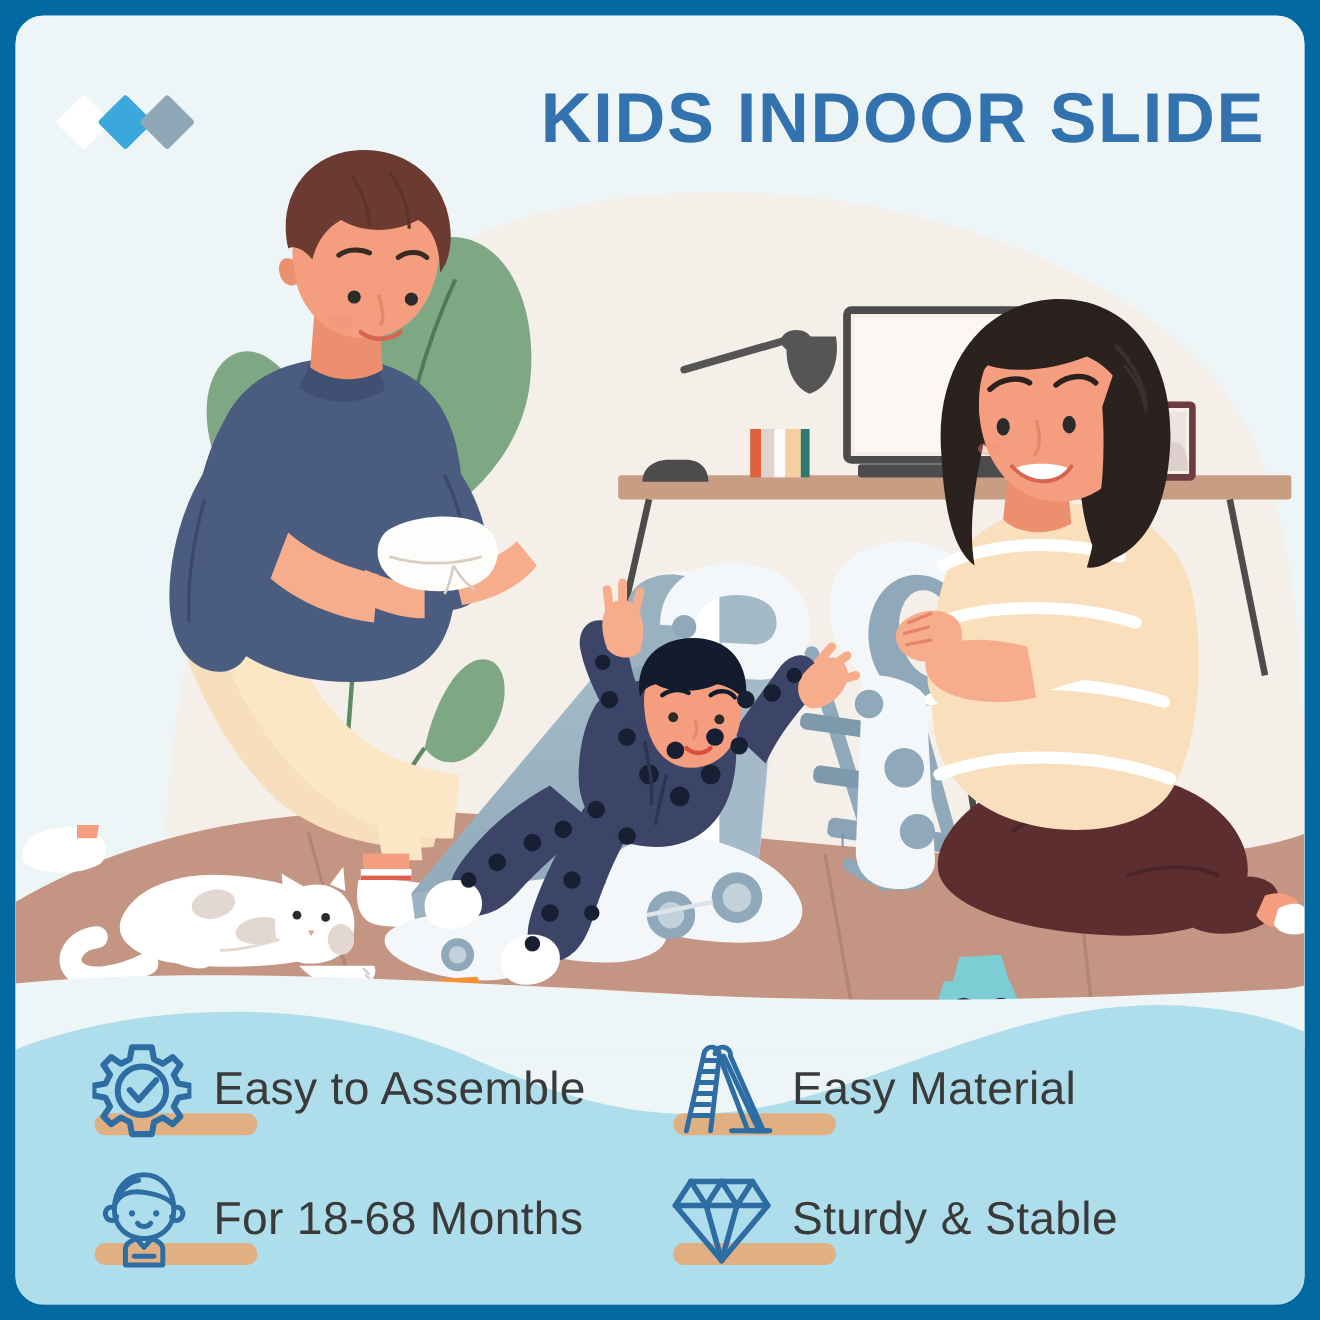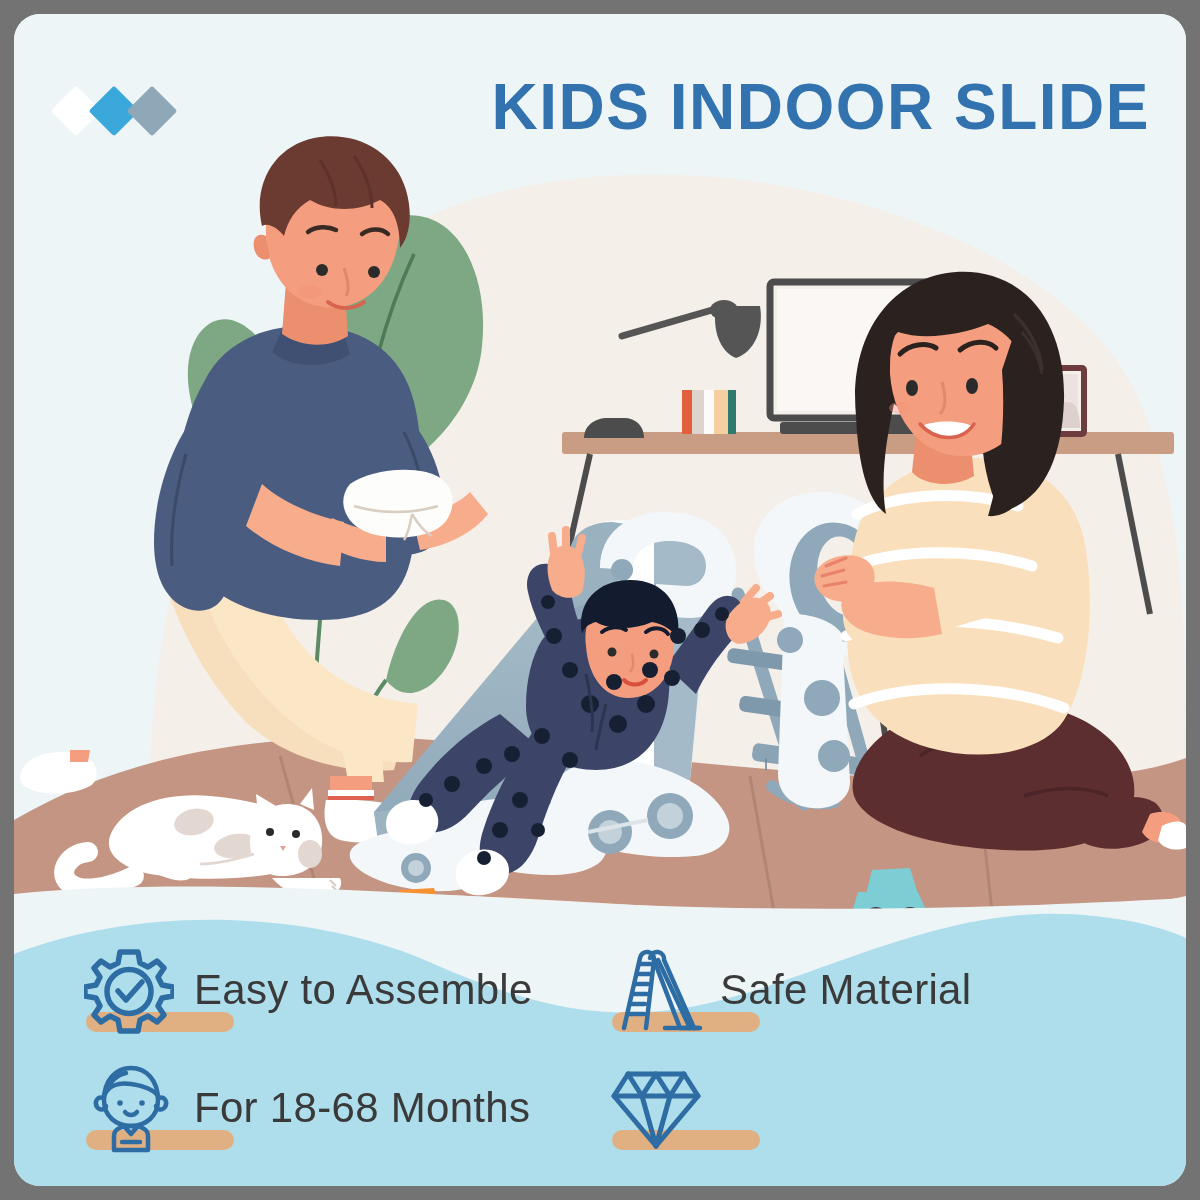--- a/index.html
+++ b/index.html
@@ -6,21 +6,21 @@
   * { box-sizing: border-box; margin: 0; padding: 0; }
   html, body {
     width: 1200px; height: 1200px;
     font-family: "Liberation Sans", sans-serif;
     background: #94b3bf;
     overflow: hidden;
   }
   #page {
     position: relative;
     width: 1200px; height: 1200px;
-    background: #737373;
+    background: #0369a1;
   }
   
   #canvas {
     position: absolute;
     left: 14px; top: 14px;
     width: 1172px; height: 1172px;
     border-radius: 26px;
     background: #edf5f7;
     overflow: hidden;
   }
@@ -562,21 +562,21 @@
               <path d="M19 70 L34 70 M21 60 L35 60 M23 50 L37 50 M25 40 L38 40 M27 30 L40 30 M29 20 L41 20"></path>
 
               <path d="M40 14 A7 7 0 0 1 54 16 L84 84"></path>
               <path d="M48 16 L80 84"></path>
 
               <path d="M44 16 L70 84 L90 84"></path>
               <path d="M55 84 L88 84"></path>
             </g>
           </svg>
         </div>
-        <div class="feature-label">Safe Material</div>
+        <div class="feature-label">Easy Material</div>
       </div>
 
       <div class="feature">
         <div class="feature-icon">
           <div class="feature-bar"></div>
           <svg width="90" height="92" viewBox="0 0 90 92">
             <g fill="none" stroke="#2e6da4" stroke-width="4.5" stroke-linecap="round" stroke-linejoin="round">
 
               <path d="M20 38 C 20 18, 32 6, 47 6 C 62 6, 74 18, 74 38 C 74 54, 62 64, 47 64 C 32 64, 20 54, 20 38 Z"></path>
 
@@ -606,19 +606,20 @@
           <svg width="96" height="92" viewBox="0 0 96 92">
             <g fill="none" stroke="#2e6da4" stroke-width="5" stroke-linecap="round" stroke-linejoin="round">
               <path d="M18 12 L 74 12 L 88 34 L 46 84 L 4 34 Z"></path>
               <path d="M4 34 L 88 34"></path>
               <path d="M18 12 L 32 34 L 46 84"></path>
               <path d="M74 12 L 60 34 L 46 84"></path>
               <path d="M32 34 L 46 12 L 60 34"></path>
             </g>
           </svg>
         </div>
+        <div class="feature-label">Sturdy &amp; Stable</div>
       </div>
 
     </div>
   </div>
 
 </div>
 </div>
 
 </body></html>

